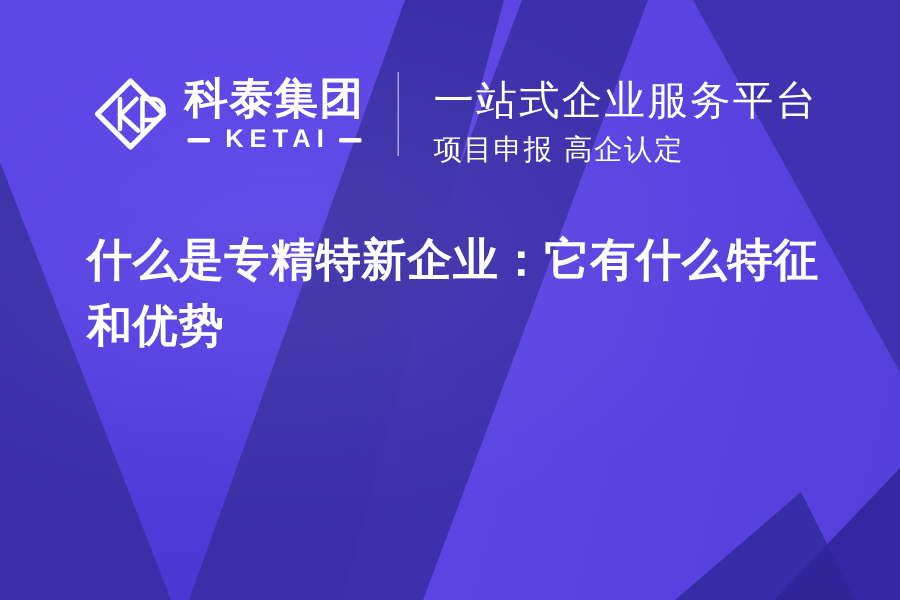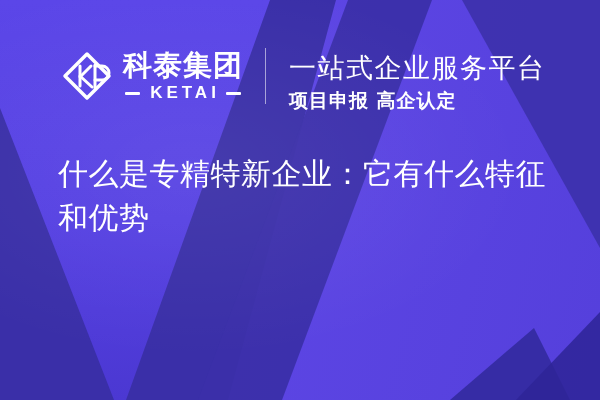--- a/index.html
+++ b/index.html
@@ -190,32 +190,31 @@
     white-space: nowrap;
   }
   .tagline-sub {
     font-family: "DejaVu Serif", "Liberation Serif", serif;
     font-size: 19px;
     line-height: 26px;
     color: #ffffff;
     letter-spacing: 1px;
     white-space: nowrap;
     margin-top: 3px;
-    font-weight: bold;
   }
 
   
   .headline {
     position: absolute;
     left: 58px;
     top: 152px;
     width: 506px;
     z-index: 5;
     font-family: "DejaVu Sans", "Liberation Sans", sans-serif;
-    font-weight: normal;
+    font-weight: bold;
     font-size: 30px;
     line-height: 44px;
     color: #ffffff;
     letter-spacing: 0.5px;
     word-break: break-all;
   }
 </style>
 </head>
 <body>
 

